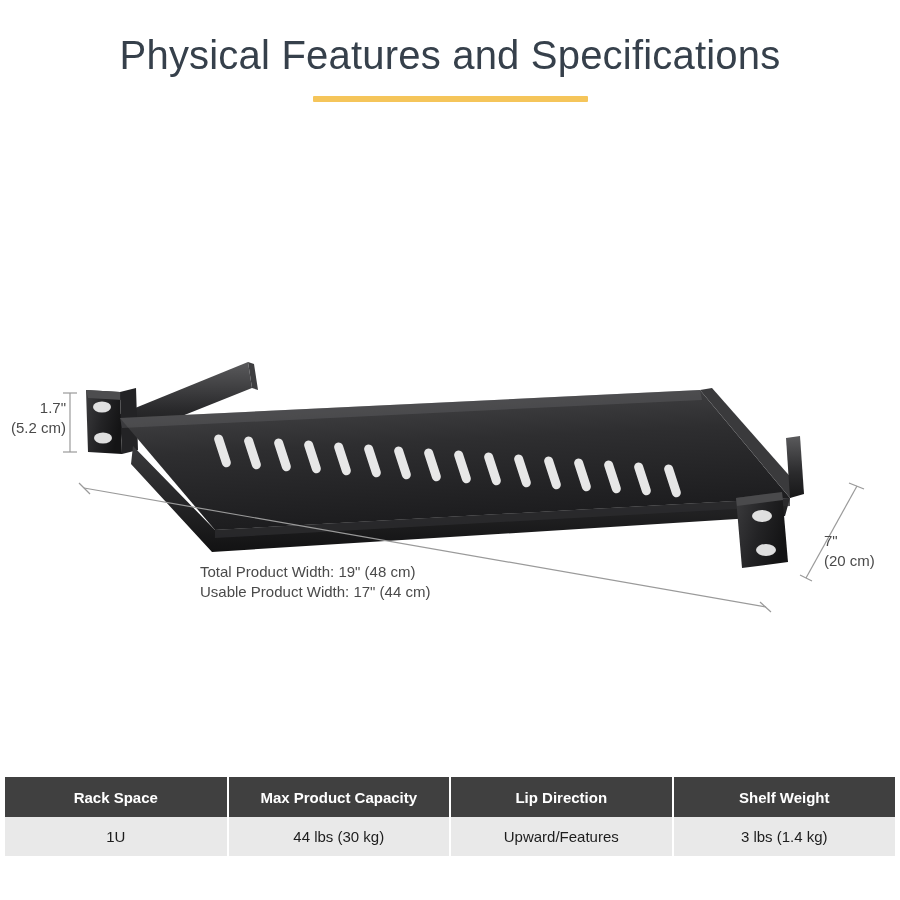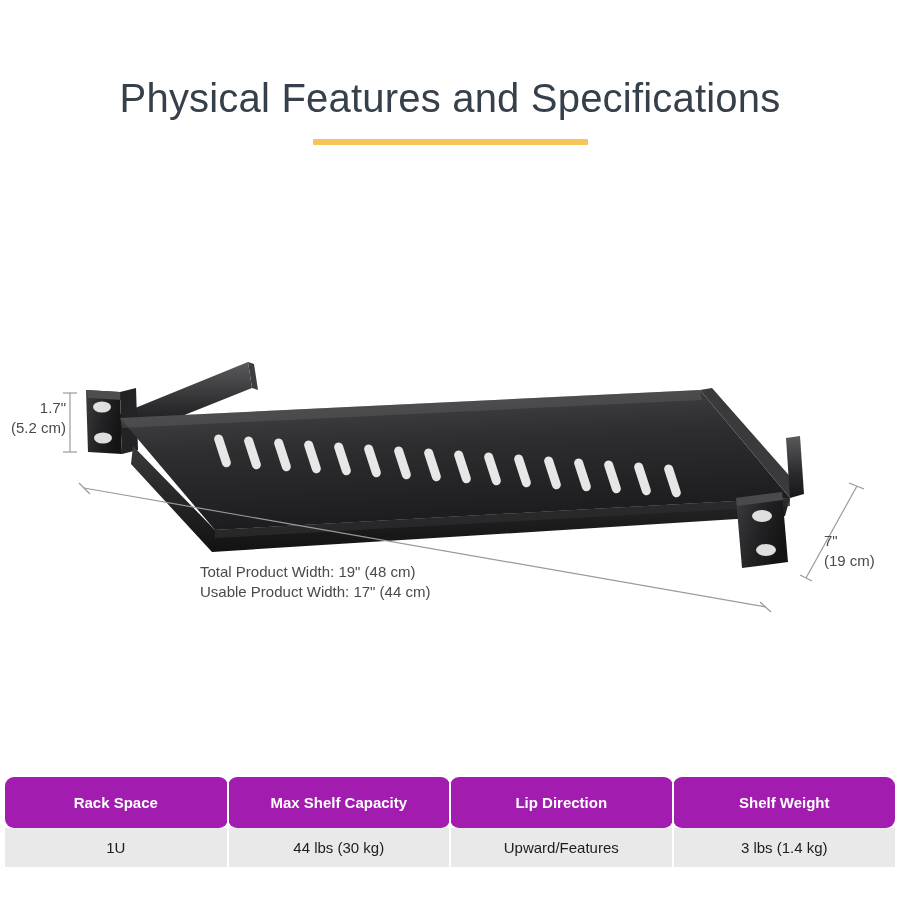--- a/index.html
+++ b/index.html
@@ -15,21 +15,20 @@
     overflow: hidden;
   }
 
   
   #title-block {
     position: absolute;
     left: 0;
     top: 32px;
     width: 900px;
     text-align: center;
-    margin-top: 43px;
   }
   #page-title {
     font-family: "Liberation Sans", sans-serif;
     font-size: 40px;
     font-weight: 300;
     letter-spacing: 0.2px;
     color: #36404b;
     line-height: 1.15;
     white-space: nowrap;
   }
@@ -82,29 +81,28 @@
   
   #spec-table {
     position: absolute;
     left: 5px;
     top: 777px;
     width: 890px;
     border-collapse: collapse;
     table-layout: fixed;
   }
   #spec-table th {
-    background: #a21caf;
+    background: #404040;
     color: #ffffff;
     font-size: 15px;
     font-weight: bold;
-    height: 51px;
+    height: 40px;
     text-align: center;
     border-right: 2px solid #ffffff;
     padding: 0;
-    border-radius: 9px;
   }
   #spec-table th:last-child { border-right: none; }
   #spec-table td {
     background: #e9e9e9;
     color: #1d1d1d;
     font-size: 15px;
     font-weight: normal;
     height: 39px;
     text-align: center;
     border-right: 2px solid #ffffff;
@@ -228,28 +226,28 @@
   <div>(5.2 cm)</div>
 </div>
 
 <div class="dim-label" id="width-label">
   <div>Total Product Width: 19" (48 cm)</div>
   <div>Usable Product Width: 17" (44 cm)</div>
 </div>
 
 <div class="dim-label" id="depth-label">
   <div>7"</div>
-  <div>(19 cm)</div>
+  <div>(20 cm)</div>
 </div>
 
 <table id="spec-table">
   <thead>
     <tr>
       <th>Rack Space</th>
-      <th>Max Shelf Capacity</th>
+      <th>Max Product Capacity</th>
       <th>Lip Direction</th>
       <th>Shelf Weight</th>
     </tr>
   </thead>
   <tbody>
     <tr>
       <td>1U</td>
       <td>44 lbs (30 kg)</td>
       <td>Upward/Features</td>
       <td>3 lbs (1.4 kg)</td>

